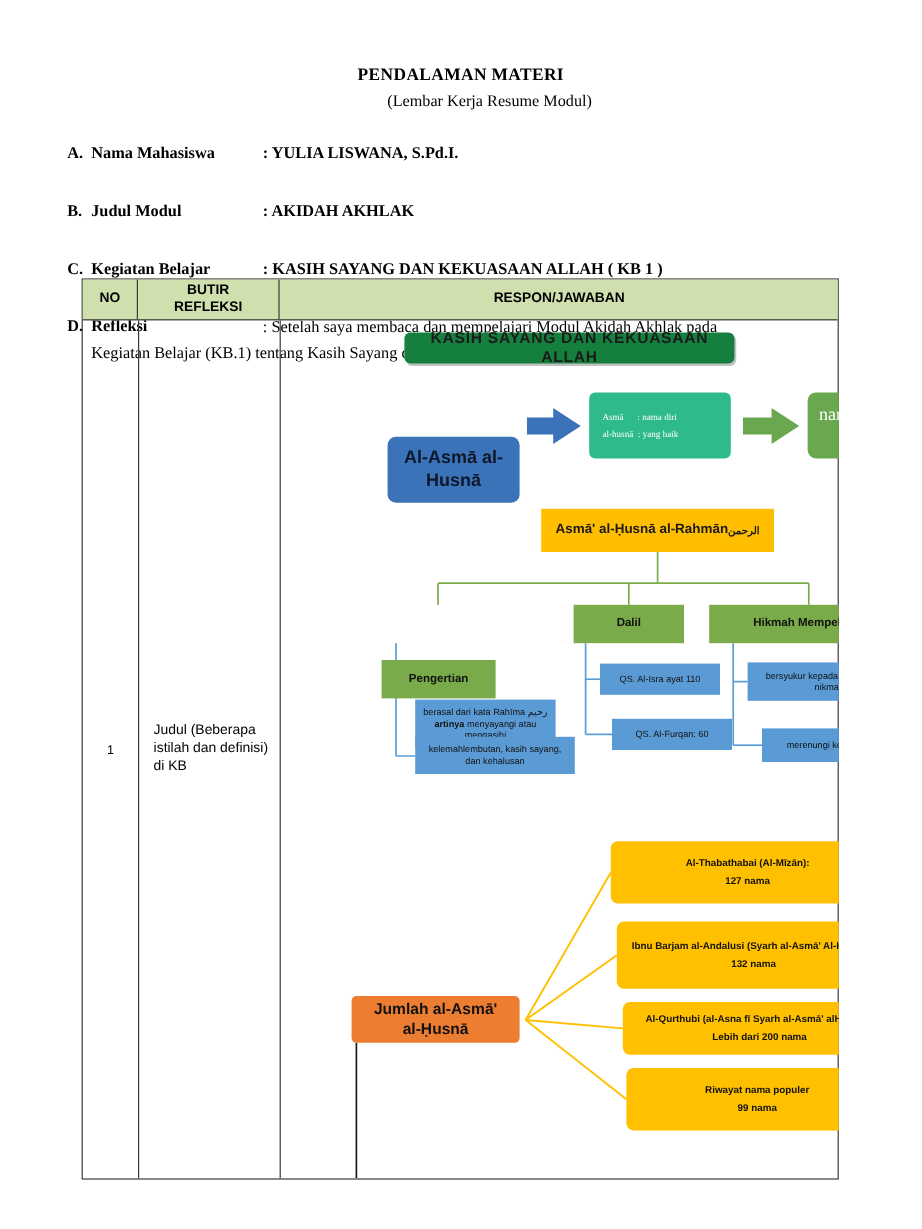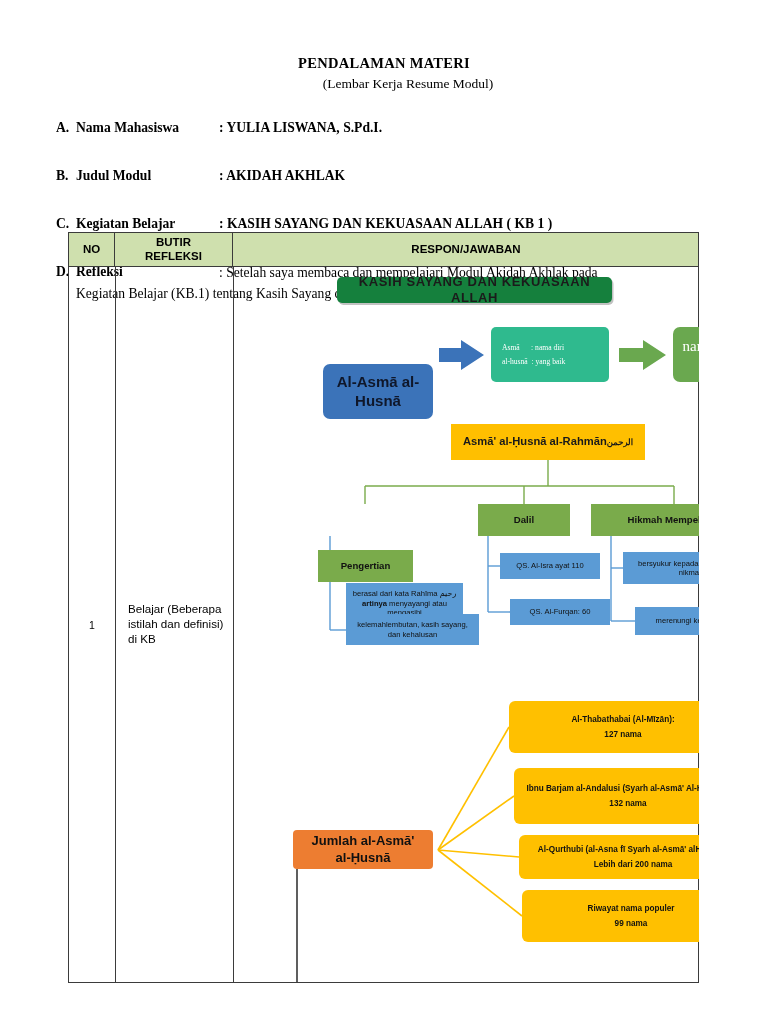--- a/index.html
+++ b/index.html
@@ -211,21 +211,21 @@
       <div class="th th-no">NO</div>
       <div class="th th-respon">RESPON/JAWABAN</div>
       <div class="th th-butir" style="white-space:pre-line;">BUTIR
 REFLEKSI</div>
     </div>
 
     <div class="col-div-1"></div>
     <div class="col-div-2"></div>
 
     <div class="cell-no">1</div>
-    <div class="cell-butir">Belajar (Beberapa istilah dan definisi) di KB</div>
+    <div class="cell-butir">Judul (Beberapa istilah dan definisi) di KB</div>
 
     <div class="canvas">
 
       <svg class="lines" viewBox="0 0 466 715">
 
         <path d="M529 88 L529 88" stroke="none"></path>
         <line x1="366" y1="88" x2="366" y2="88" stroke="none"></line>
 
         <line x1="372" y1="115" x2="372" y2="520" stroke="#1a1a1a" stroke-width="1.6" transform="translate(157,0)"></line>
 

